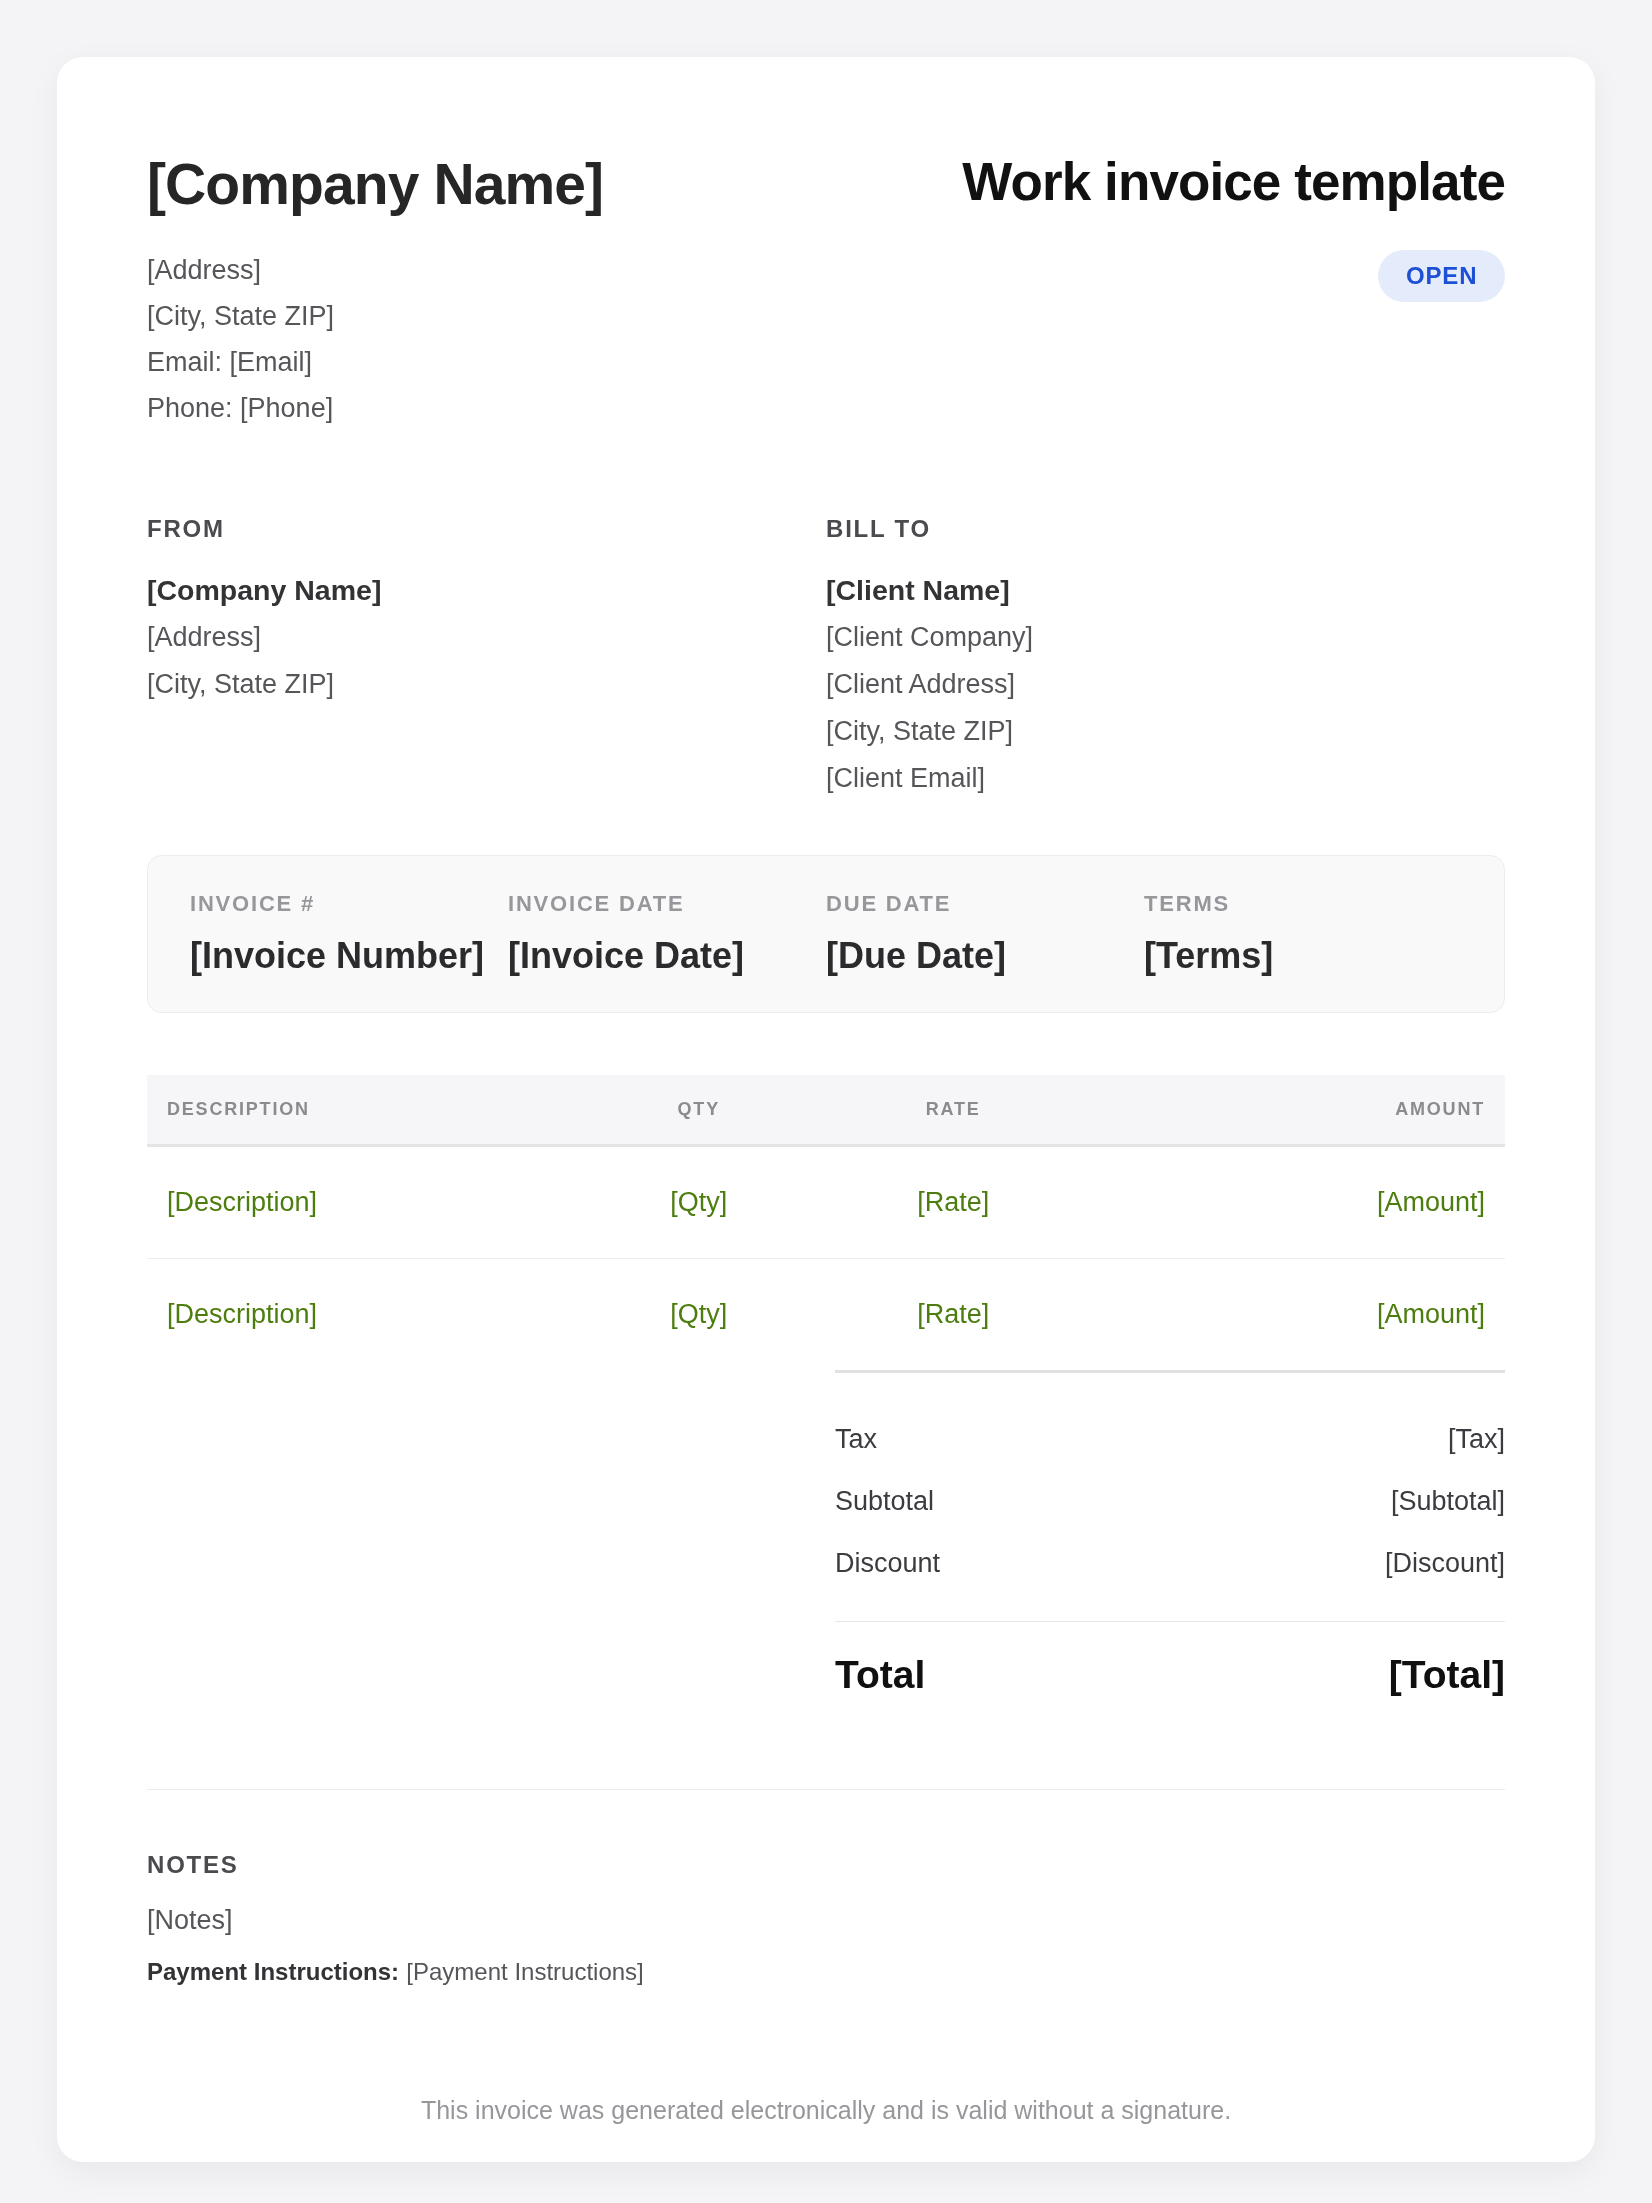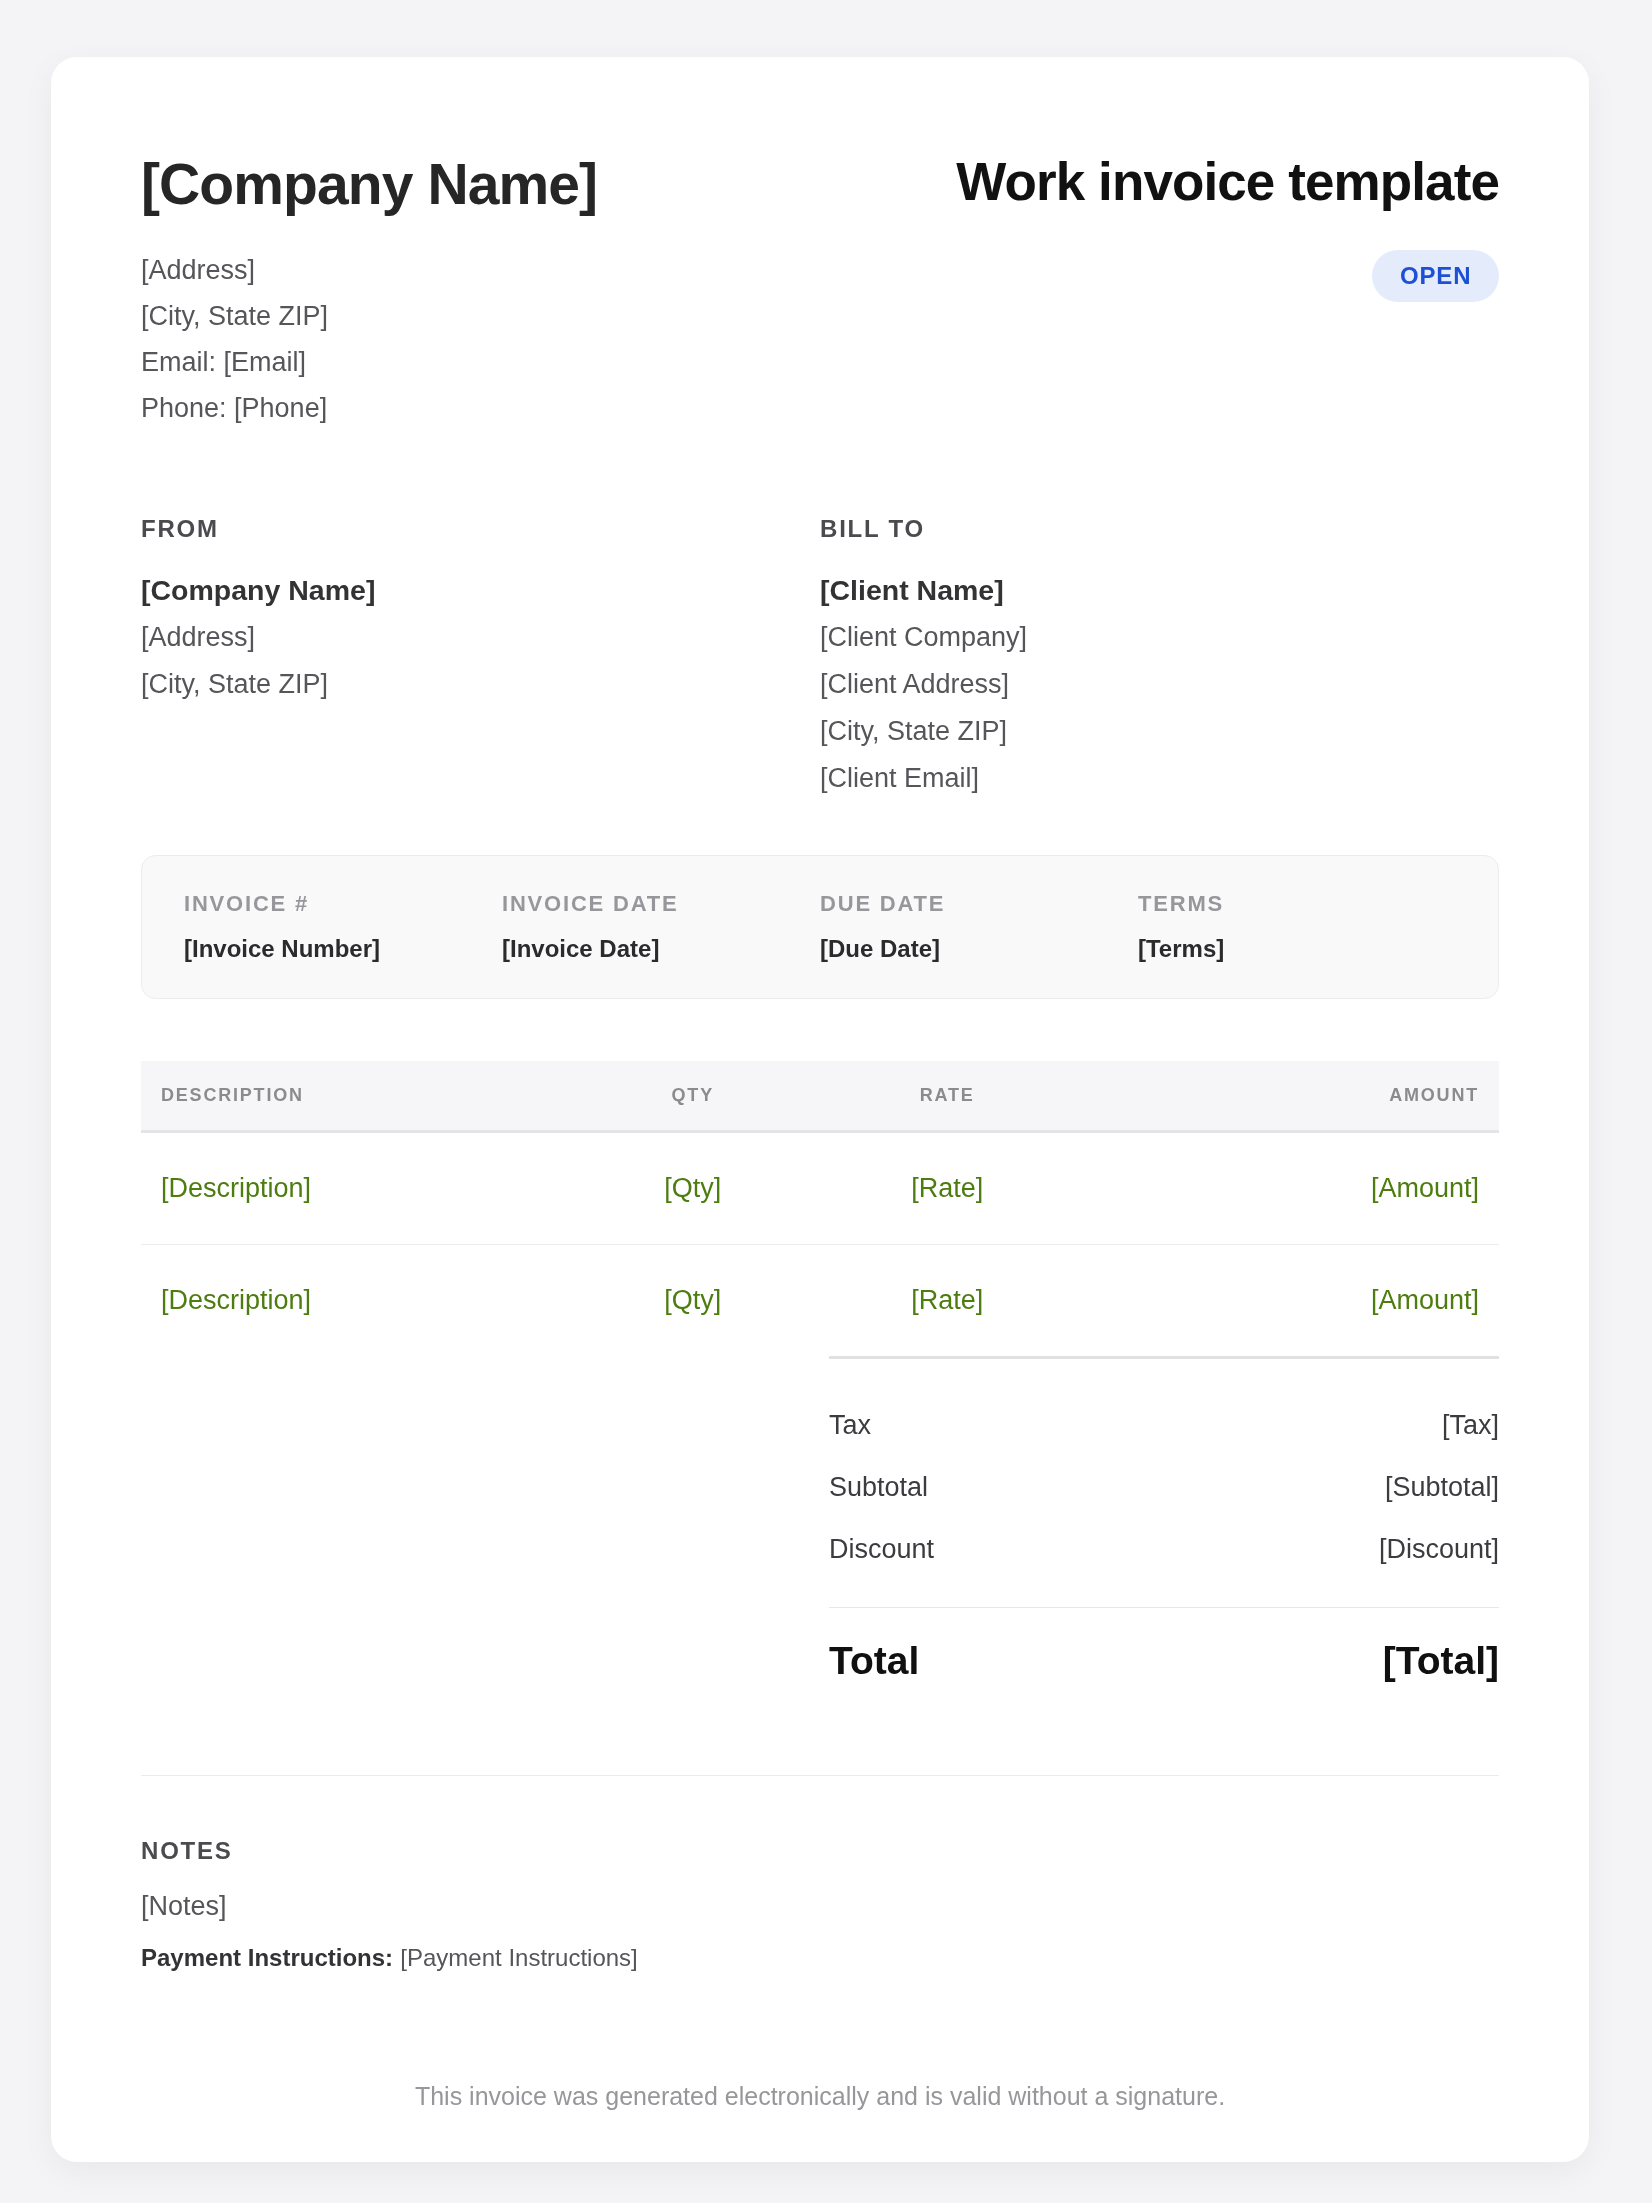--- a/index.html
+++ b/index.html
@@ -13,21 +13,21 @@
   }
   .page {
     position: relative;
     width: 1653px;
     height: 2204px;
     background: #f4f4f6;
     overflow: hidden;
   }
   .card {
     position: absolute;
-    left: 51px;
+    left: 57px;
     top: 57px;
     width: 1538px;
     height: 2105px;
     background: #ffffff;
     border-radius: 26px;
     box-shadow: 0 9.2px 33px rgba(0,0,0,0.05);
     box-sizing: border-box;
     padding: 96px 90px 83px 90px;
   }
 
@@ -112,21 +112,21 @@
     grid-template-columns: 1fr 1fr 1fr 1fr;
   }
   .meta-label {
     font-size: 22px;
     font-weight: bold;
     color: #97979b;
     letter-spacing: 1.8px;
     margin-bottom: 18.4px;
   }
   .meta-value {
-    font-size: 24px;
+    font-size: 36px;
     font-weight: bold;
     color: #2b2b2e;
   }
 
   
   .items-table {
     width: 100%;
     margin-top: 62px;
     border-collapse: collapse;
     table-layout: fixed;

